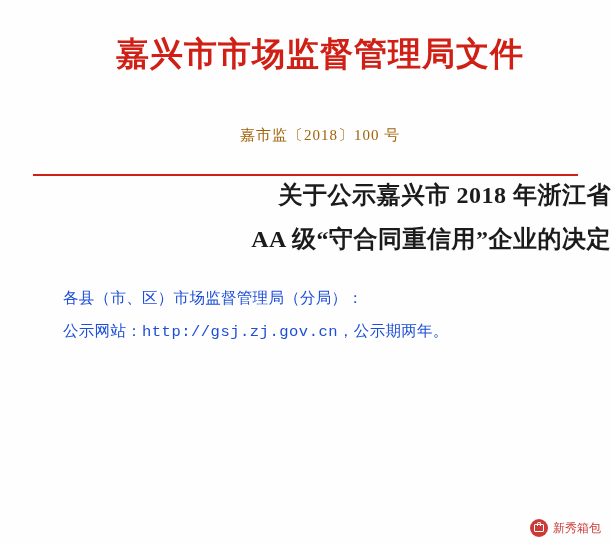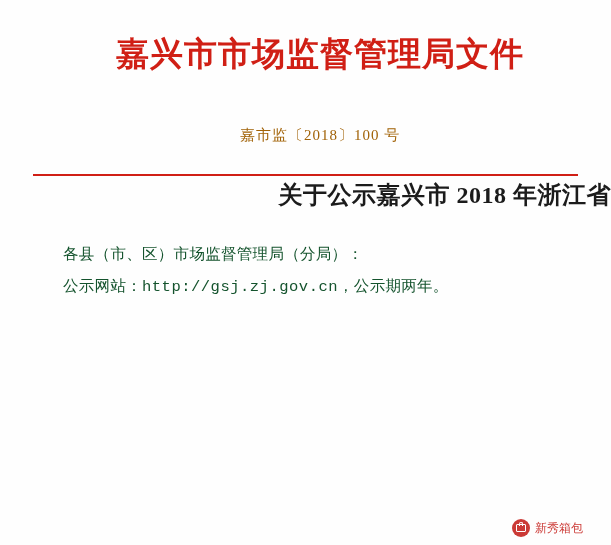--- a/index.html
+++ b/index.html
@@ -57,39 +57,39 @@
     font-size: 24px;
     font-weight: bold;
     line-height: 1.85;
     letter-spacing: 0.5px;
   }
   .subject div {
     white-space: nowrap;
   }
   .body-text {
     padding: 22px 34px 0 34px;
-    color: #14532d;
+    color: #1d4ed8;
     font-size: 15.5px;
     line-height: 1.95;
     text-align: justify;
     letter-spacing: 0.3px;
   }
   .body-text .salutation {
     margin-bottom: 2px;
   }
   .body-text .para {
     text-indent: 2em;
   }
   .mono {
     font-family: "Liberation Mono", "DejaVu Sans Mono", monospace;
     letter-spacing: 0.5px;
   }
   .watermark {
     position: absolute;
-    right: 28px;
+    right: 10px;
     bottom: 8px;
     display: flex;
     align-items: center;
     gap: 5px;
     font-family: "Liberation Sans", sans-serif;
     font-size: 12px;
     color: #c9302c;
     opacity: 0.95;
   }
   .wm-logo {
@@ -131,20 +131,21 @@
 <div class="page">
 
   <h1 class="doc-title">嘉兴市市场监督管理局文件</h1>
 
   <div class="doc-number">嘉市监〔2018〕100 号</div>
 
   <div class="red-rule"></div>
 
   <div class="subject">
     <div>关于公示嘉兴市 2018 年浙江省</div>
+    <div>AA 级“守合同重信用”企业的决定</div>
   </div>
 
   <div class="body-text">
     <div class="salutation">各县（市、区）市场监督管理局（分局）：</div>
     <div><span>公示网站：</span><span class="mono">http://gsj.zj.gov.cn</span><span>，公示期两年。</span></div>
   </div>
 
   <div class="watermark">
     <span class="wm-logo"></span>
     <span class="wm-text">新秀箱包</span>

